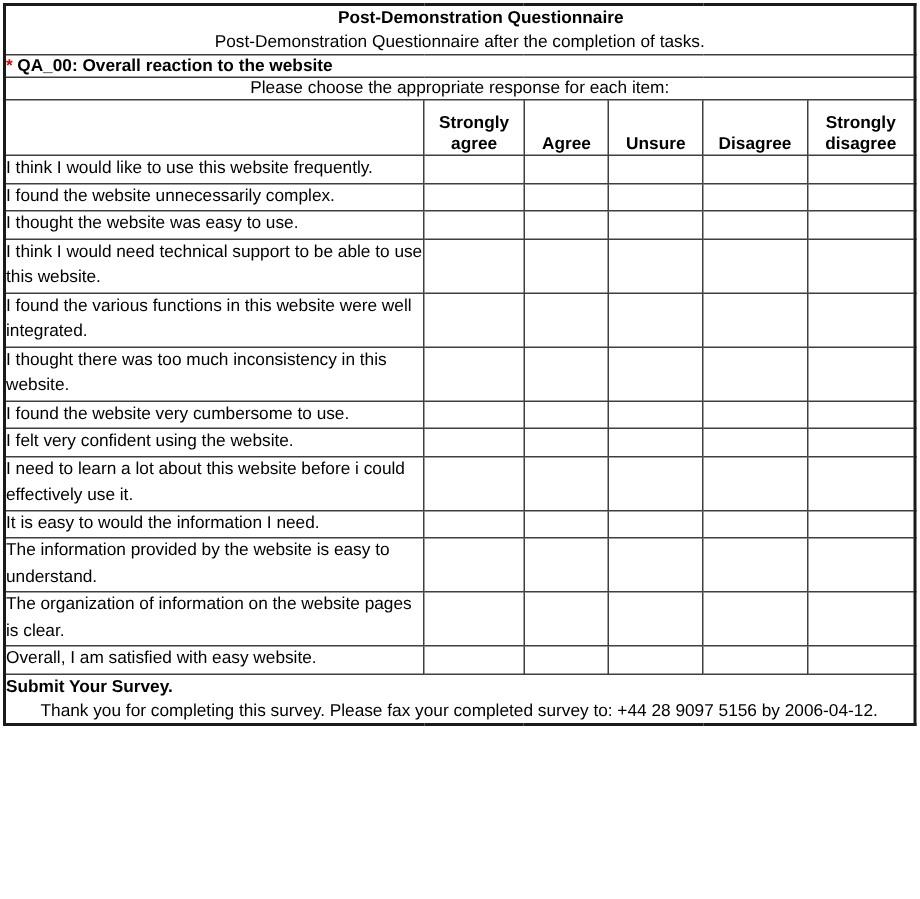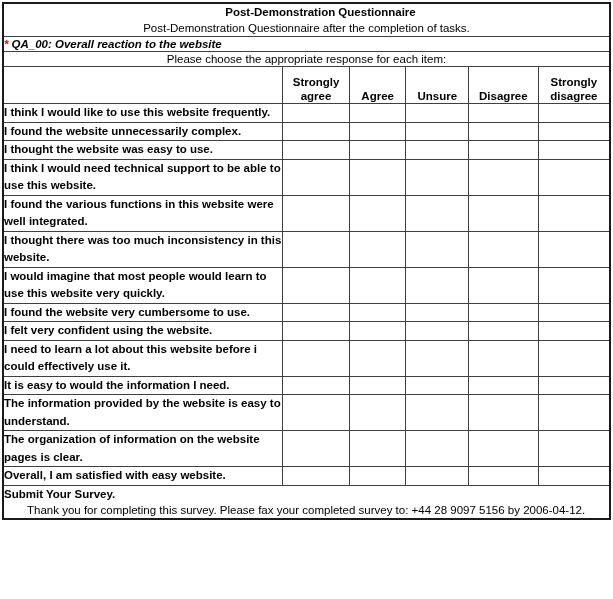--- a/index.html
+++ b/index.html
@@ -41,21 +41,20 @@
     margin-left: 28px;
   }
   .form-subtitle {
     font-size: 11.5px;
     line-height: 16px;
   }
   .section-cell {
     padding: 3px 3px 4px 3px;
     font-weight: bold;
     line-height: 14px;
-    font-style: italic;
   }
   .req-marker {
     color: #dd0000;
     font-weight: bold;
     margin-right: 3px;
   }
   .instruction-cell {
     padding: 2px 3px 3px 3px;
     line-height: 14px;
     text-align: center;
@@ -65,21 +64,20 @@
     text-align: center;
     vertical-align: bottom;
     padding: 2px 3px 3px 3px;
     height: 36px;
     line-height: 14px;
   }
   td.q-cell {
     padding: 0px 3px 1px 3px;
     line-height: 17.5px;
     vertical-align: middle;
-    font-weight: bold;
   }
   td.answer-cell {
     background: #ffffff;
   }
   .footer-cell {
     padding: 2px 3px 3px 3px;
   }
   .submit-line {
     font-weight: bold;
     line-height: 16px;
@@ -171,28 +169,20 @@
         </tr>
         <tr>
           <td class="q-cell">I thought there was too much inconsistency in this website.</td>
           <td class="answer-cell"></td>
           <td class="answer-cell"></td>
           <td class="answer-cell"></td>
           <td class="answer-cell"></td>
           <td class="answer-cell"></td>
         </tr>
         <tr>
-          <td class="q-cell">I would imagine that most people would learn to use this website very quickly.</td>
-          <td class="answer-cell"></td>
-          <td class="answer-cell"></td>
-          <td class="answer-cell"></td>
-          <td class="answer-cell"></td>
-          <td class="answer-cell"></td>
-        </tr>
-        <tr>
           <td class="q-cell">I found the website very cumbersome to use.</td>
           <td class="answer-cell"></td>
           <td class="answer-cell"></td>
           <td class="answer-cell"></td>
           <td class="answer-cell"></td>
           <td class="answer-cell"></td>
         </tr>
         <tr>
           <td class="q-cell">I felt very confident using the website.</td>
           <td class="answer-cell"></td>

